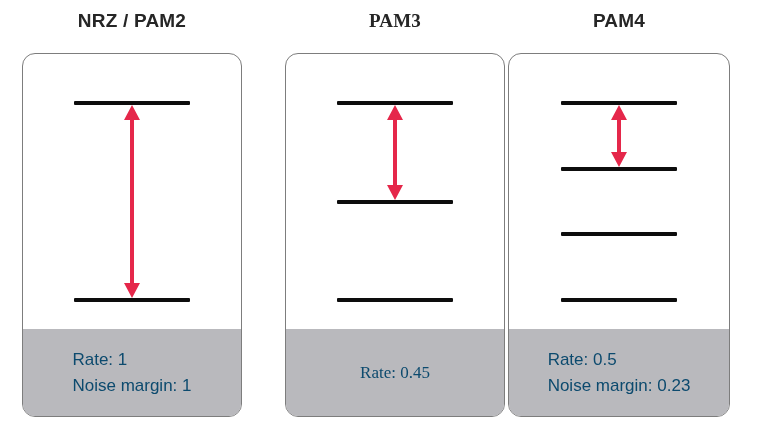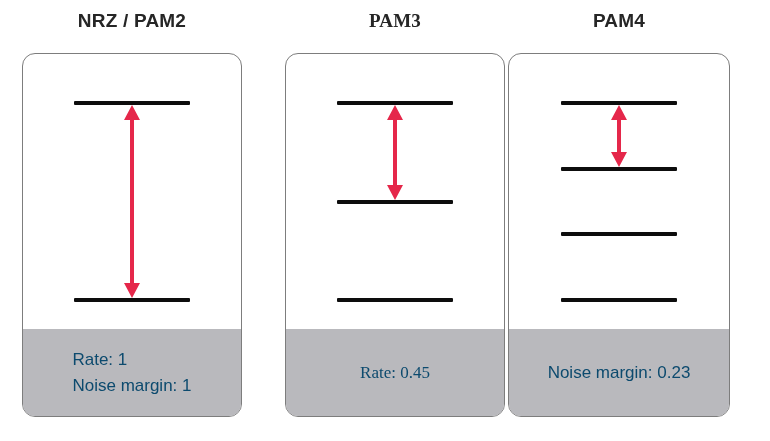--- a/index.html
+++ b/index.html
@@ -175,19 +175,20 @@
           <div class="level-line" style="top: 178px;"></div>
           <div class="level-line" style="top: 244px;"></div>
           <div class="arrow" style="top: 51px; height: 62px;">
             <div class="arrow-head up"></div>
             <div class="arrow-shaft"></div>
             <div class="arrow-head down"></div>
           </div>
         </div>
       <div class="footer">
         <div class="stats">
+          <div><span>Rate:</span> <span>0.5</span></div>
           <div><span>Noise margin:</span> <span>0.23</span></div>
         </div>
       </div>
     </div>
   </div>
 
 </div>
 
 </body></html>

